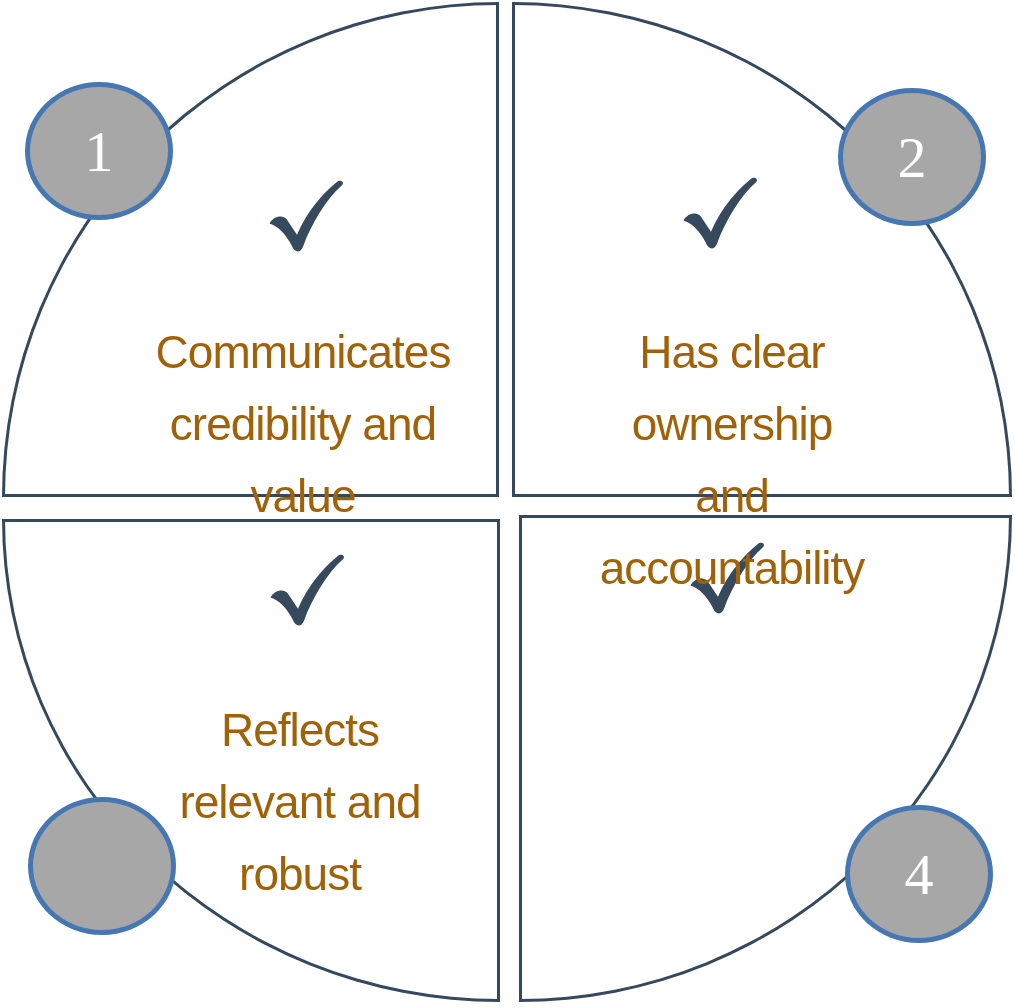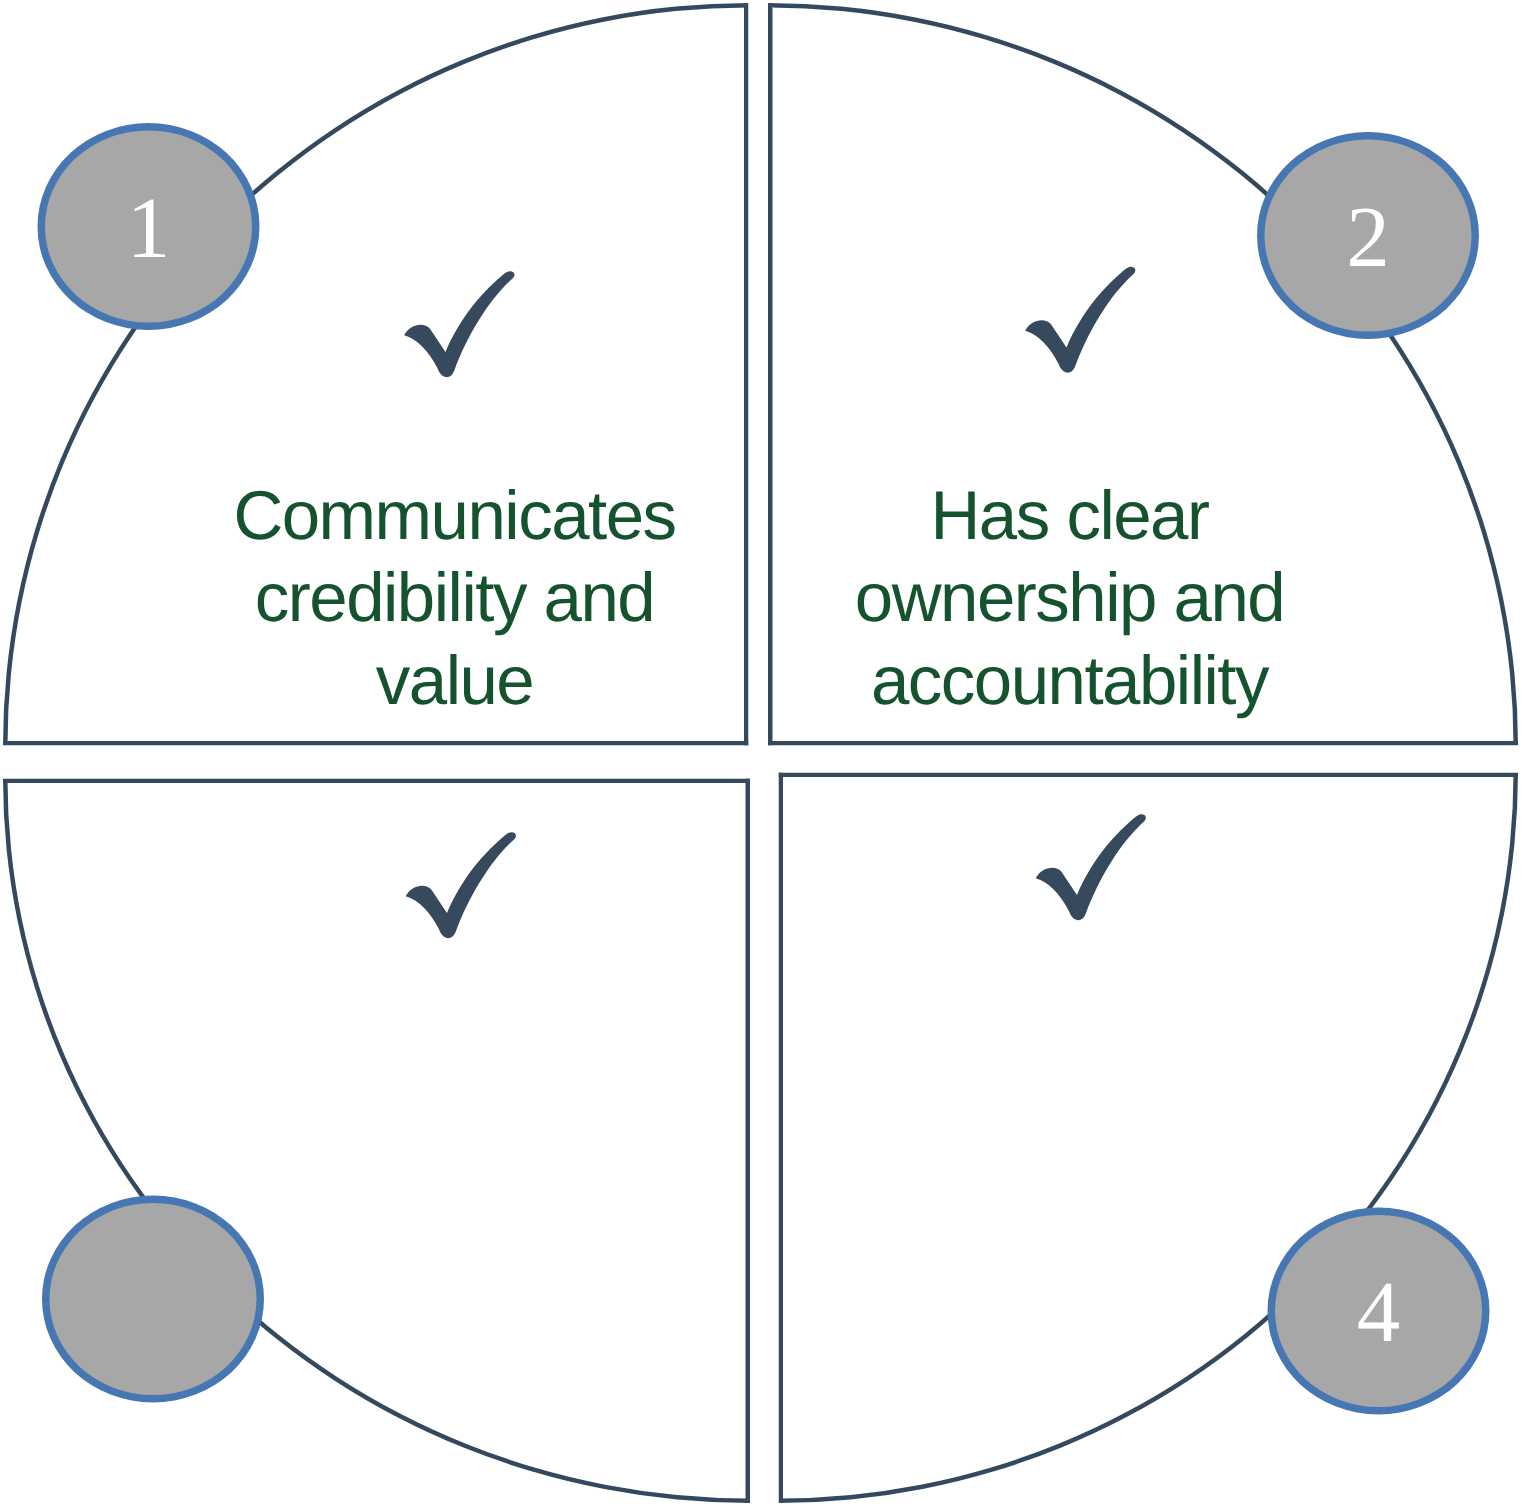--- a/index.html
+++ b/index.html
@@ -39,27 +39,27 @@
   #tick4 { left: 681px; top: 530px; }
   .tick svg { display: block; width: 100%; height: 100%; }
   .tick path { fill: #36495d; }
 
   
   .qtext {
     position: absolute;
     transform: translateX(-50%);
     text-align: center;
     font-size: 46px;
-    line-height: 55px;
+    line-height: 72px;
     letter-spacing: -1px;
-    color: #14532d;
+    color: #a16207;
     white-space: pre-line;
   }
   #t1 { left: 303px; top: 316px; }
-  #t2 { left: 713px; top: 316px; }
+  #t2 { left: 732px; top: 316px; }
   #t3 { left: 300px; top: 694px; }
   #t4 { left: 716px; top: 672px; }
 
   
   .badge {
     position: absolute;
     box-sizing: border-box;
     width: 148px;
     height: 138px;
     border-radius: 50%;
@@ -107,20 +107,23 @@
       <path d="M11 61 C15 53 26 50 31 56 L43 74 C55 46 73 26 89 13 C94 9 99 13 95 17 C77 33 60 61 50 88 C47 96 40 95 37 87 C30 73 21 64 11 61 Z"></path>
     </svg>
   </div>
 
   <div class="qtext" id="t1">Communicates
 credibility and
 value</div>
   <div class="qtext" id="t2">Has clear
 ownership and
 accountability</div>
+  <div class="qtext" id="t3">Reflects
+relevant and
+robust</div>
 
   <div class="badge" id="c1">
     <span>1</span>
   </div>
   <div class="badge" id="c2">
     <span>2</span>
   </div>
   <div class="badge" id="c3">
     <span></span>
   </div>

